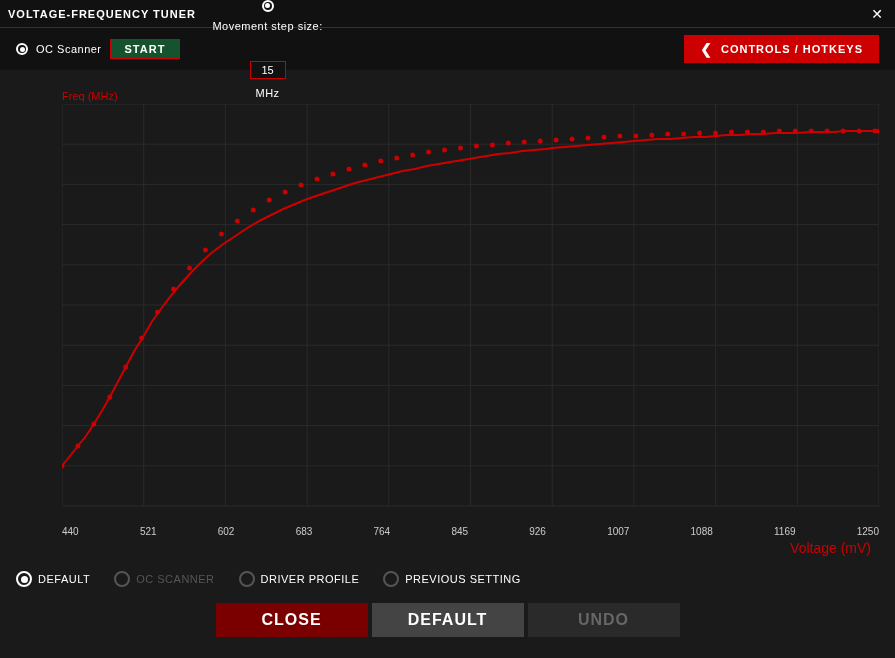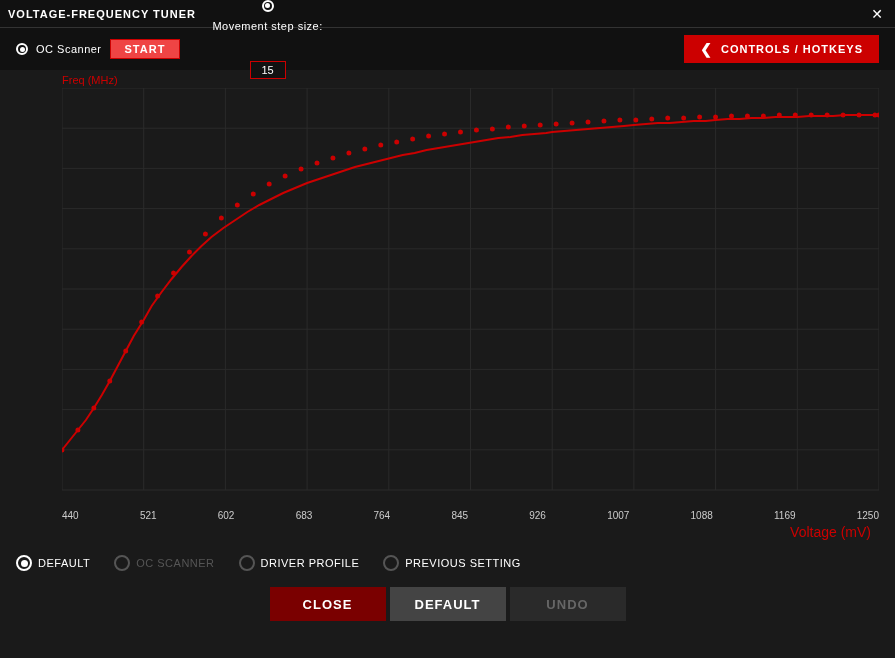--- a/index.html
+++ b/index.html
@@ -65,21 +65,21 @@
       height: 5px;
       background: #fff;
       border-radius: 50%;
     }
     .label-text {
       font-size: 11px;
       color: #fff;
       letter-spacing: 0.5px;
     }
     .start-btn {
-      background: #ef4444;
+      background: #14532d;
       border: 1px solid #c00;
       color: #fff;
       font-size: 11px;
       font-weight: bold;
       padding: 3px 14px;
       cursor: pointer;
       letter-spacing: 1px;
     }
     .movement-group {
       display: flex;
@@ -111,20 +111,21 @@
       gap: 8px;
       letter-spacing: 1px;
       margin-left: auto;
     }
     .chevron-left {
       font-size: 14px;
     }
     .chart-area {
       padding: 4px 16px 4px 16px;
       position: relative;
+      margin-top: 16px;
     }
     .freq-label {
       color: #c00;
       font-size: 11px;
       margin-bottom: 2px;
       margin-left: 46px;
     }
     .chart-container {
       position: relative;
       margin-left: 46px;
@@ -193,23 +194,23 @@
     .radio-option-label.dimmed {
       color: #555;
     }
     .action-buttons {
       display: flex;
       justify-content: center;
       gap: 4px;
       padding: 8px 16px;
     }
     .action-btn {
-      width: 116px;
+      width: 152px;
       height: 34px;
-      font-size: 13px;
+      font-size: 16px;
       font-weight: bold;
       letter-spacing: 1px;
       cursor: pointer;
       border: none;
     }
     .btn-close {
       background: #7a0000;
       color: #fff;
     }
     .btn-default {

